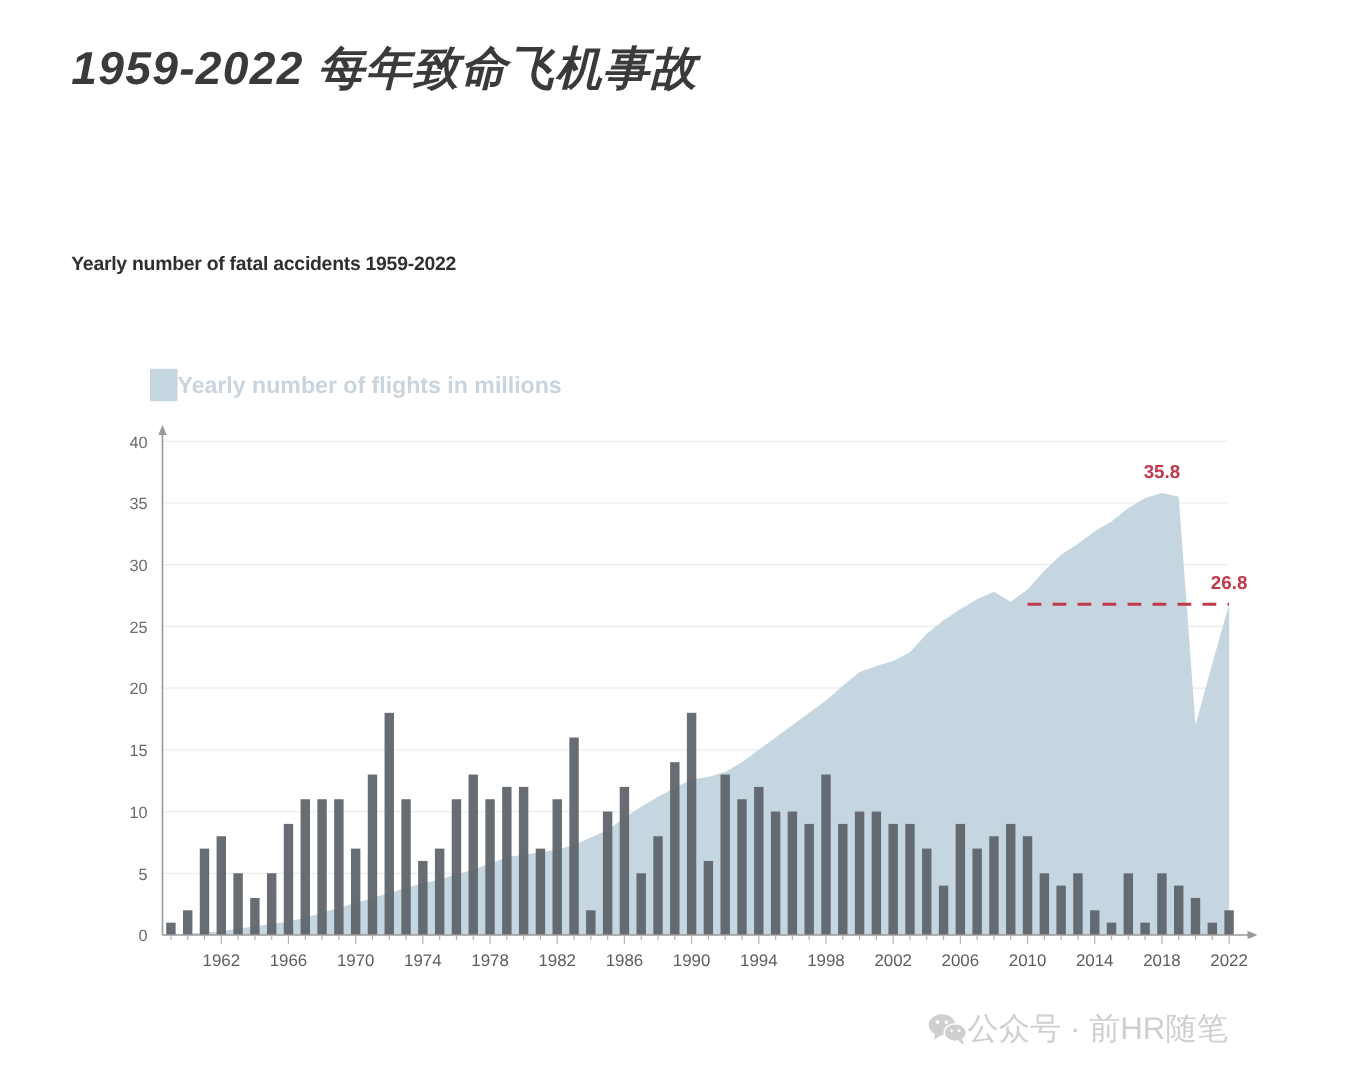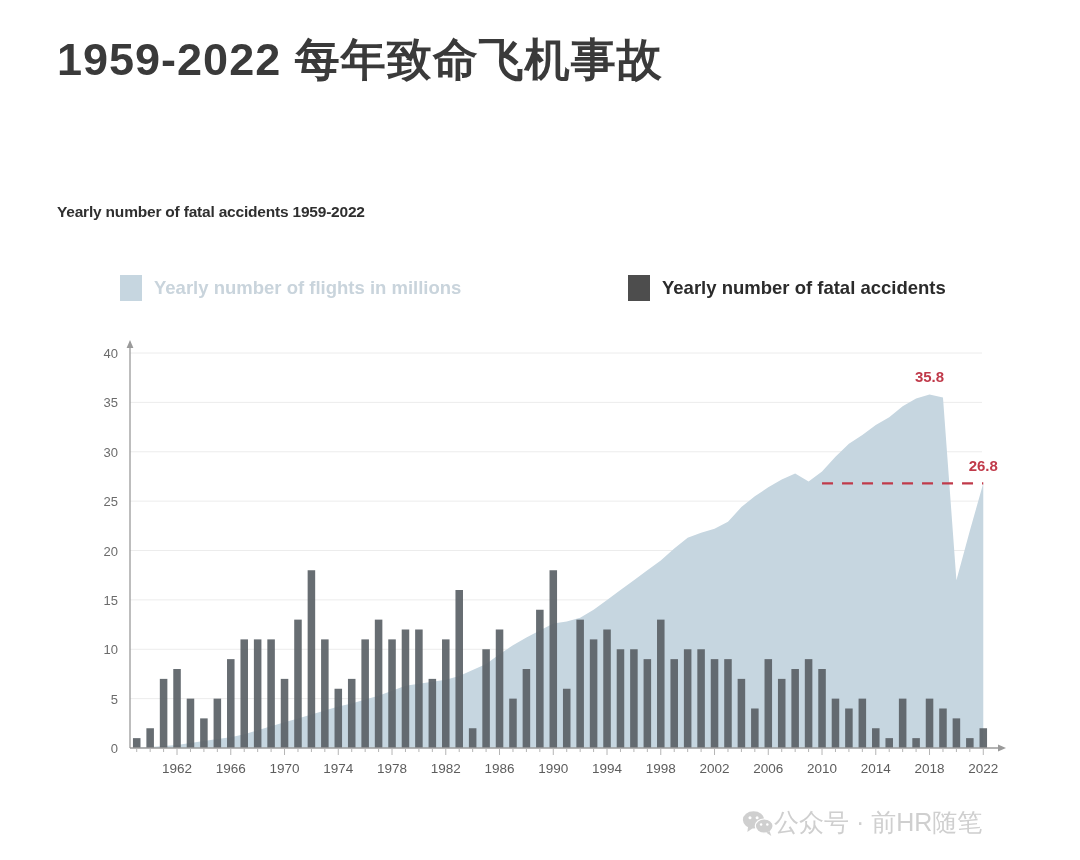--- a/index.html
+++ b/index.html
@@ -14,25 +14,26 @@
     color: #333;
     position: relative;
     overflow: hidden;
   }
 
   
   .page-title {
     position: absolute;
     left: 57px;
     top: 30px;
-    font-size: 45px;
+    font-size: 37px;
     font-weight: bold;
     color: #3a3a3a;
     letter-spacing: 1px;
     white-space: nowrap;
+    font-style: italic;
   }
 
   
   .chart-card {
     position: absolute;
     left: 0px;
     top: 180px;
     width: 1048px;
     height: 630px;
     background: #ffffff;
@@ -54,22 +55,22 @@
     position: absolute;
     left: 120px;
     top: 95px;
     width: 900px;
     height: 32px;
   }
   .legend-item {
     position: absolute;
     display: flex;
     align-items: center;
-    gap: 12px;
     white-space: nowrap;
+    margin-top: 20px;
   }
   .legend-item.flights { left: 0px; top: 0px; }
   .legend-item.accidents { left: 508px; top: 0px; }
   .legend-swatch {
     width: 22px;
     height: 26px;
     flex: none;
   }
   .legend-swatch.flights { background: #c6d6e0; }
   .legend-swatch.accidents { background: #4d4d4d; }
@@ -136,24 +137,20 @@
 <div class="page-title">1959-2022 每年致命飞机事故</div>
 
 <div class="chart-card">
 
   <div class="chart-subtitle">Yearly number of fatal accidents 1959-2022</div>
 
   <div class="legend">
     <div class="legend-item flights">
       <span class="legend-swatch flights"></span>
       <span class="legend-label flights">Yearly number of flights in millions</span>
-    </div>
-    <div class="legend-item accidents">
-      <span class="legend-swatch accidents"></span>
-      <span class="legend-label accidents">Yearly number of fatal accidents</span>
     </div>
   </div>
 
   <div class="plot-wrap">
     <svg class="plot-svg" id="chart-svg" width="930" height="445">
         <line x1="45" y1="363.625" x2="897" y2="363.625" stroke="#ececec" stroke-width="1" class="gridline"></line>
         <line x1="45" y1="314.25" x2="897" y2="314.25" stroke="#ececec" stroke-width="1" class="gridline"></line>
         <line x1="45" y1="264.875" x2="897" y2="264.875" stroke="#ececec" stroke-width="1" class="gridline"></line>
         <line x1="45" y1="215.5" x2="897" y2="215.5" stroke="#ececec" stroke-width="1" class="gridline"></line>
         <line x1="45" y1="166.125" x2="897" y2="166.125" stroke="#ececec" stroke-width="1" class="gridline"></line>

